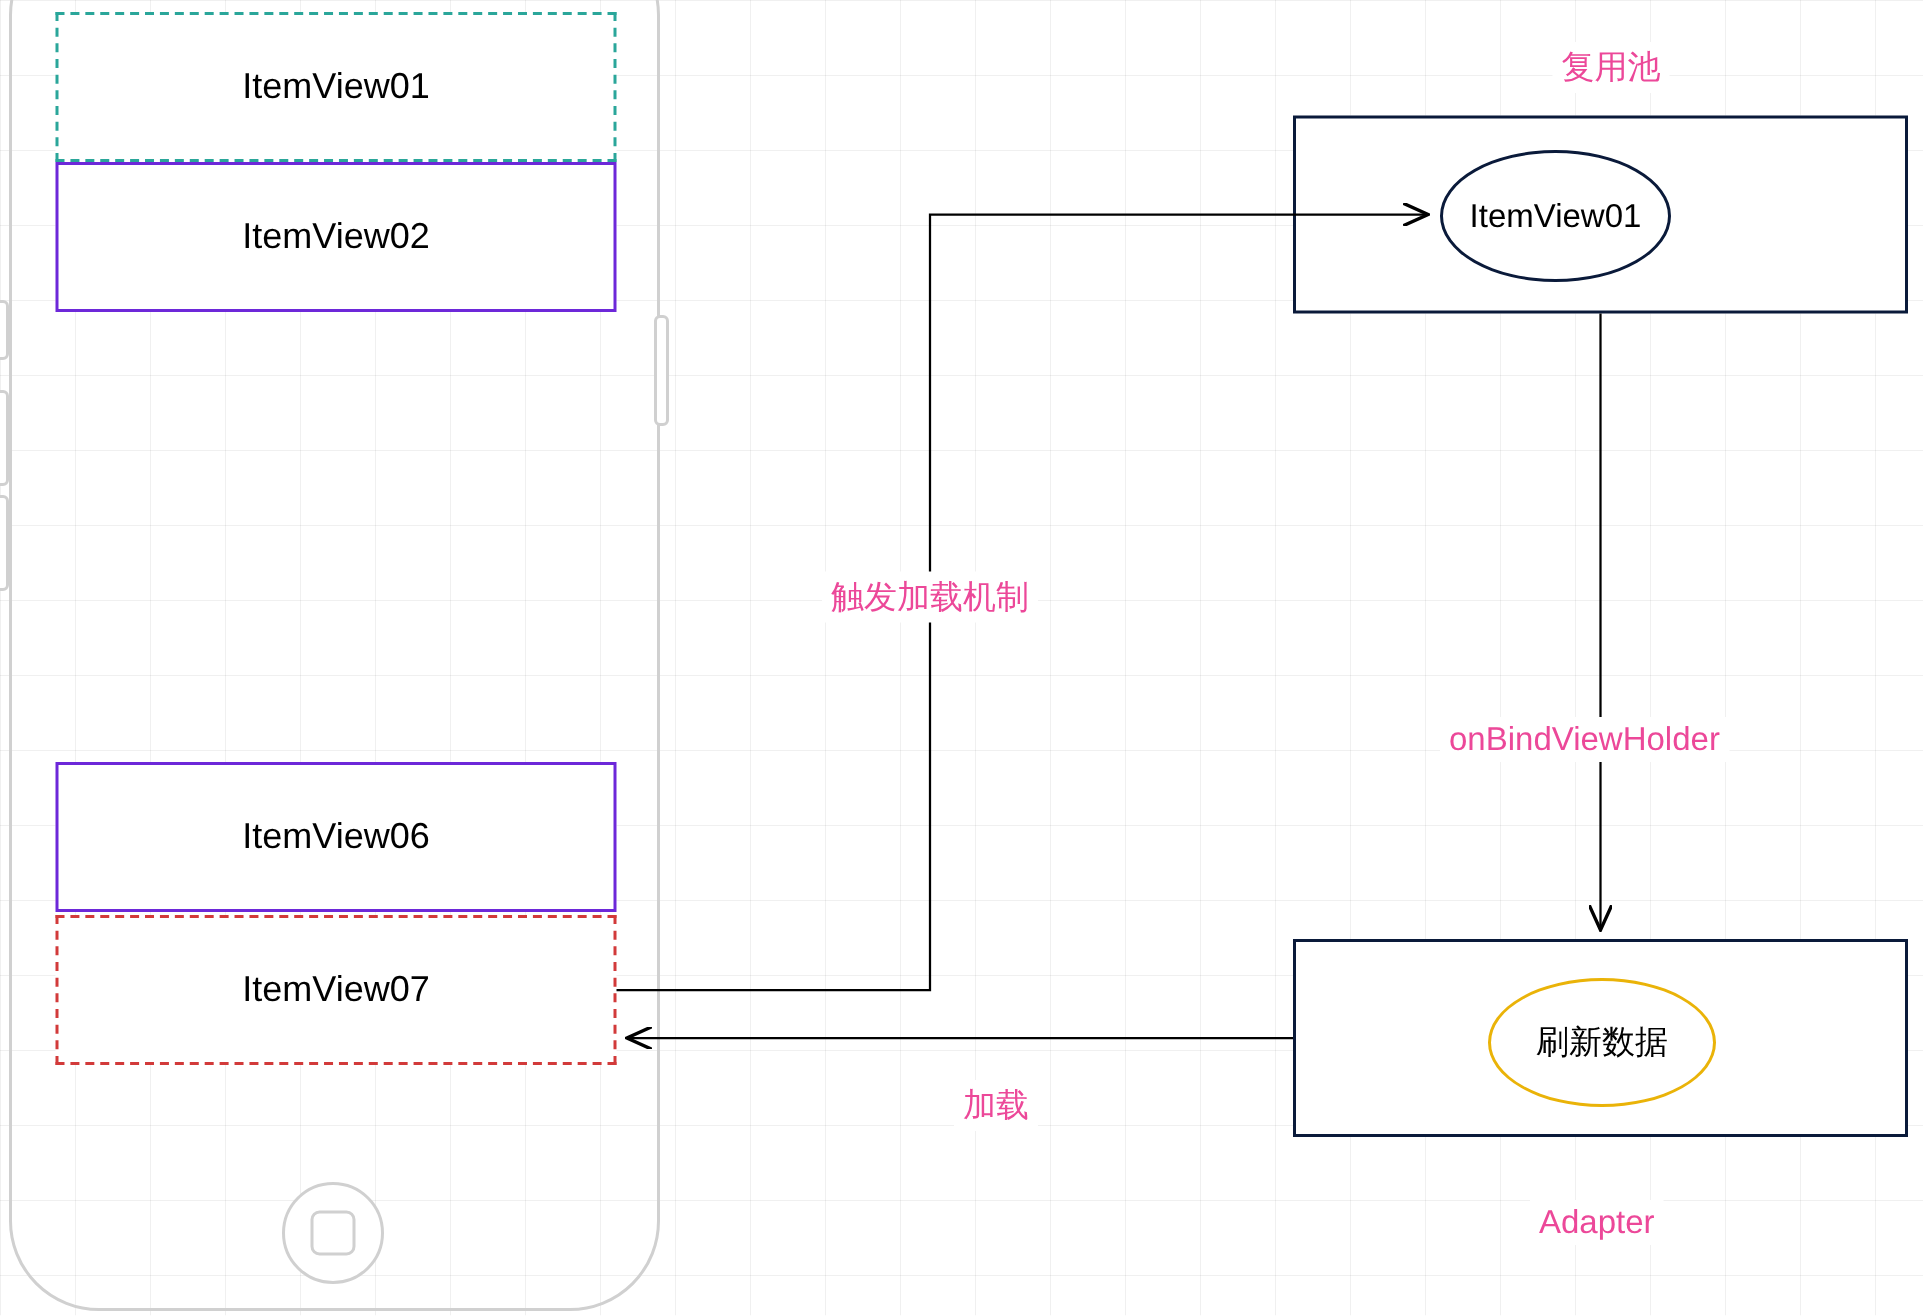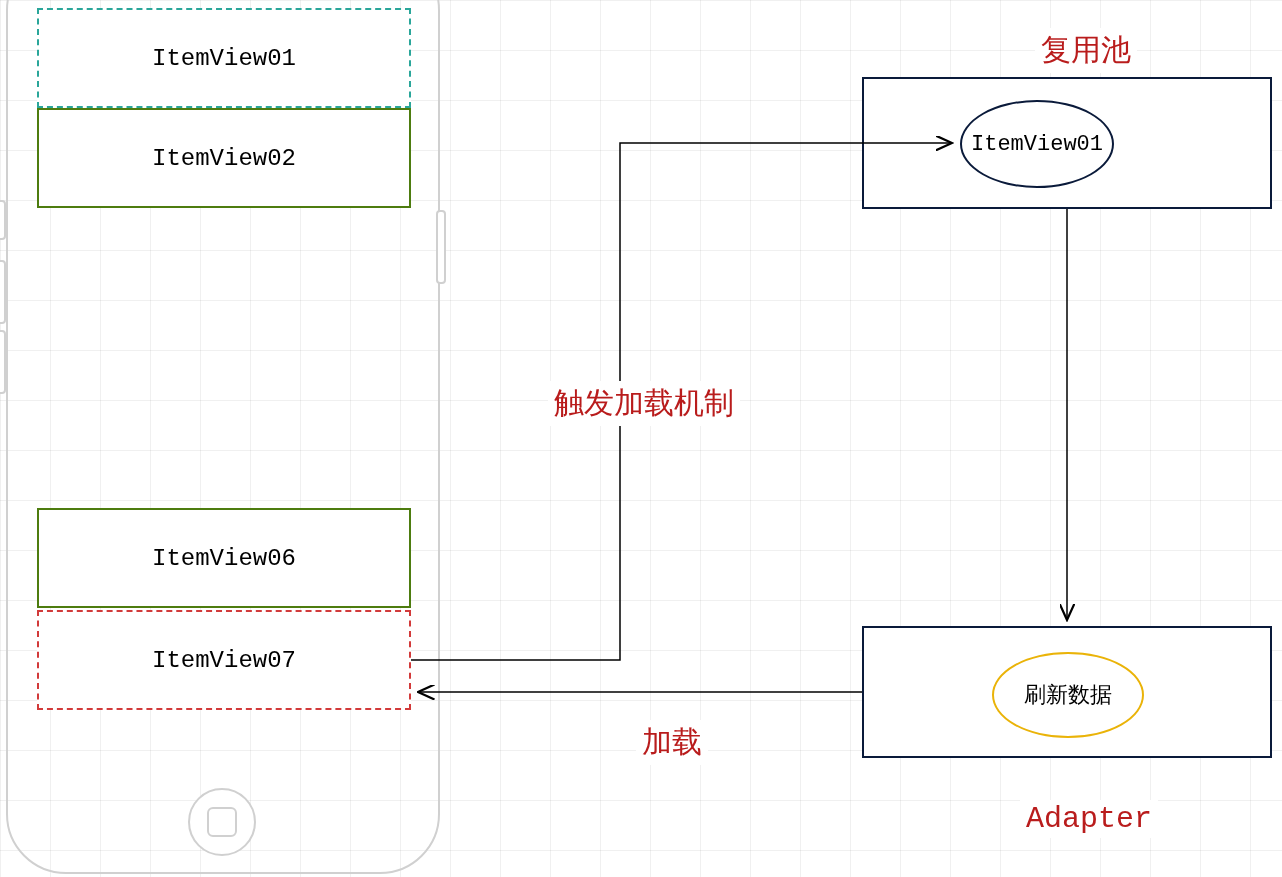--- a/index.html
+++ b/index.html
@@ -8,21 +8,20 @@
     width: 1282px;
     height: 877px;
     font-family: "Microsoft YaHei", "PingFang SC", Arial, sans-serif;
     background: #fff;
   }
   .canvas {
     position: relative;
     width: 1282px;
     height: 877px;
     overflow: hidden;
-    font-family: Liberation Mono, monospace;
   }
   
   .grid {
     position: absolute;
     inset: 0;
     background-image:
       linear-gradient(to right, rgba(0,0,0,0.06) 1px, transparent 1px),
       linear-gradient(to bottom, rgba(0,0,0,0.06) 1px, transparent 1px);
     background-size: 50px 50px;
   }
@@ -78,21 +77,21 @@
     height: 100px;
     box-sizing: border-box;
     display: flex;
     align-items: center;
     justify-content: center;
     font-size: 24px;
     color: #000;
     background: #fff;
   }
   .item-solid {
-    border: 2px solid #4d7c0f;
+    border: 2px solid #6d28d9;
     justify-content: center;
   }
   .item-dash-teal {
     border: 2px dashed #2aa69a;
   }
   .item-dash-red {
     border: 2px dashed #d23a3a;
   }
   
   .pool-box {
@@ -139,22 +138,22 @@
     border: 2px solid #eab308;
     border-radius: 50%;
     display: flex;
     align-items: center;
     justify-content: center;
     font-size: 22px;
     background: #fff;
   }
   .label {
     position: absolute;
-    font-size: 30px;
-    color: #b91c1c;
+    font-size: 22px;
+    color: #ec4899;
     background: #fff;
     padding: 2px 6px;
     white-space: nowrap;
   }
   svg.arrows {
     position: absolute;
     inset: 0;
     width: 1282px;
     height: 877px;
     pointer-events: none;
@@ -213,14 +212,15 @@
     </defs>
 
     <polyline points="411,660 620,660 620,143 952,143" marker-end="url(#arrowhead)"></polyline>
 
     <line x1="1067" y1="209" x2="1067" y2="620" marker-end="url(#arrowhead)"></line>
 
     <line x1="862" y1="692" x2="418" y2="692" marker-end="url(#arrowhead)"></line>
   </svg>
 
   <div class="label" style="left:548px;top:381px">触发加载机制</div>
+  <div class="label" style="left:960px;top:478px">onBindViewHolder</div>
   <div class="label" style="left:636px;top:720px">加载</div>
 </div>
 
 </body></html>

